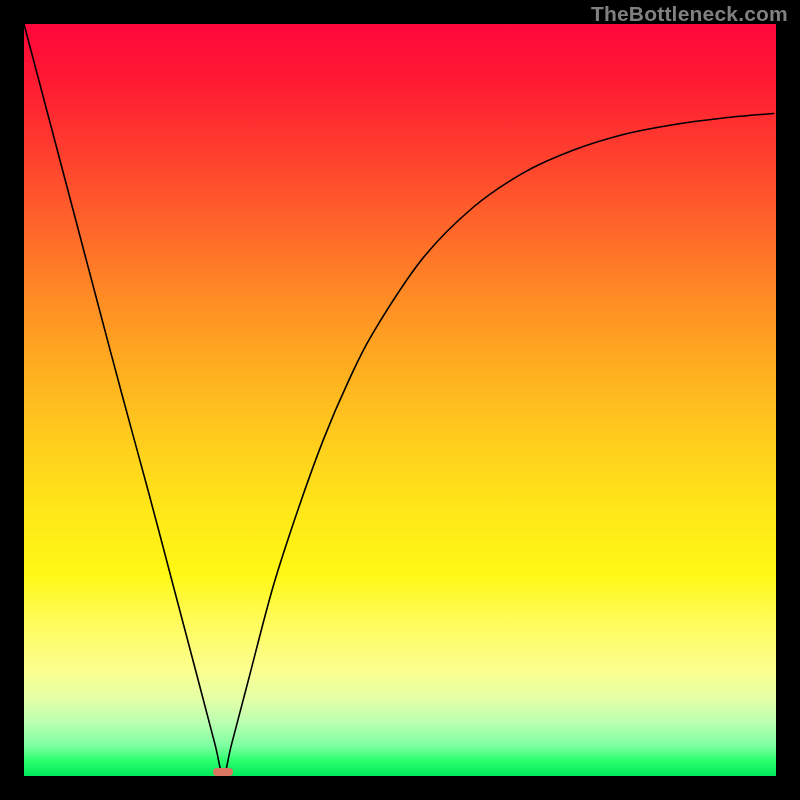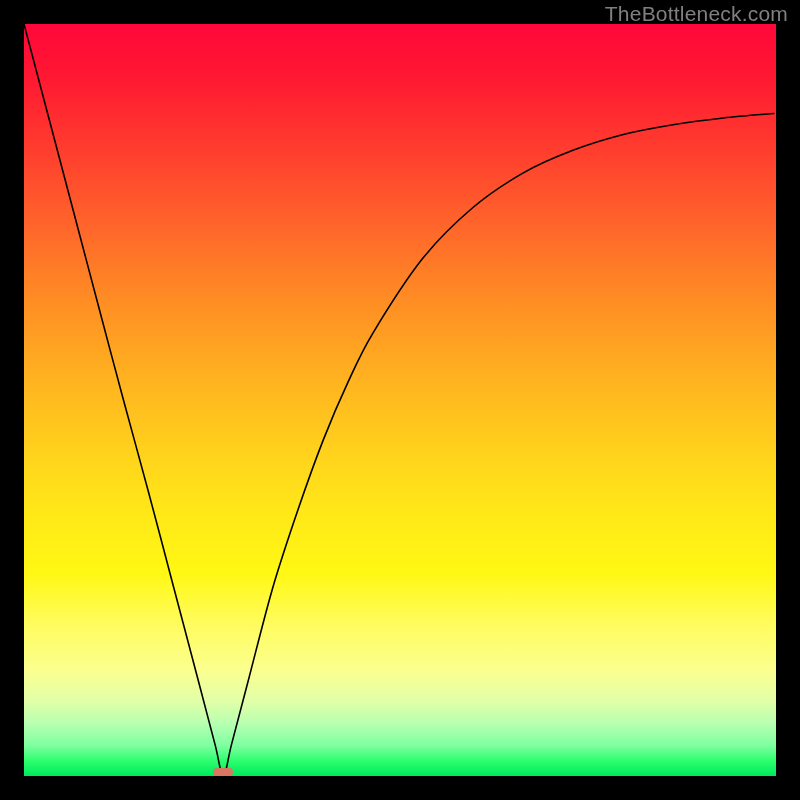--- a/index.html
+++ b/index.html
@@ -42,21 +42,21 @@
       #2bff6e 98%,
       #00e85c 100%
     );
   }
   .watermark {
     position: absolute;
     top: 2px;
     right: 12px;
     color: #808080;
     font-size: 21px;
-    font-weight: 400;
+    font-weight: 700;
     letter-spacing: 0.2px;
   }
   .curve-svg {
     position: absolute;
     left: 0;
     top: 0;
     width: 752px;
     height: 752px;
   }
   .minpoint {

